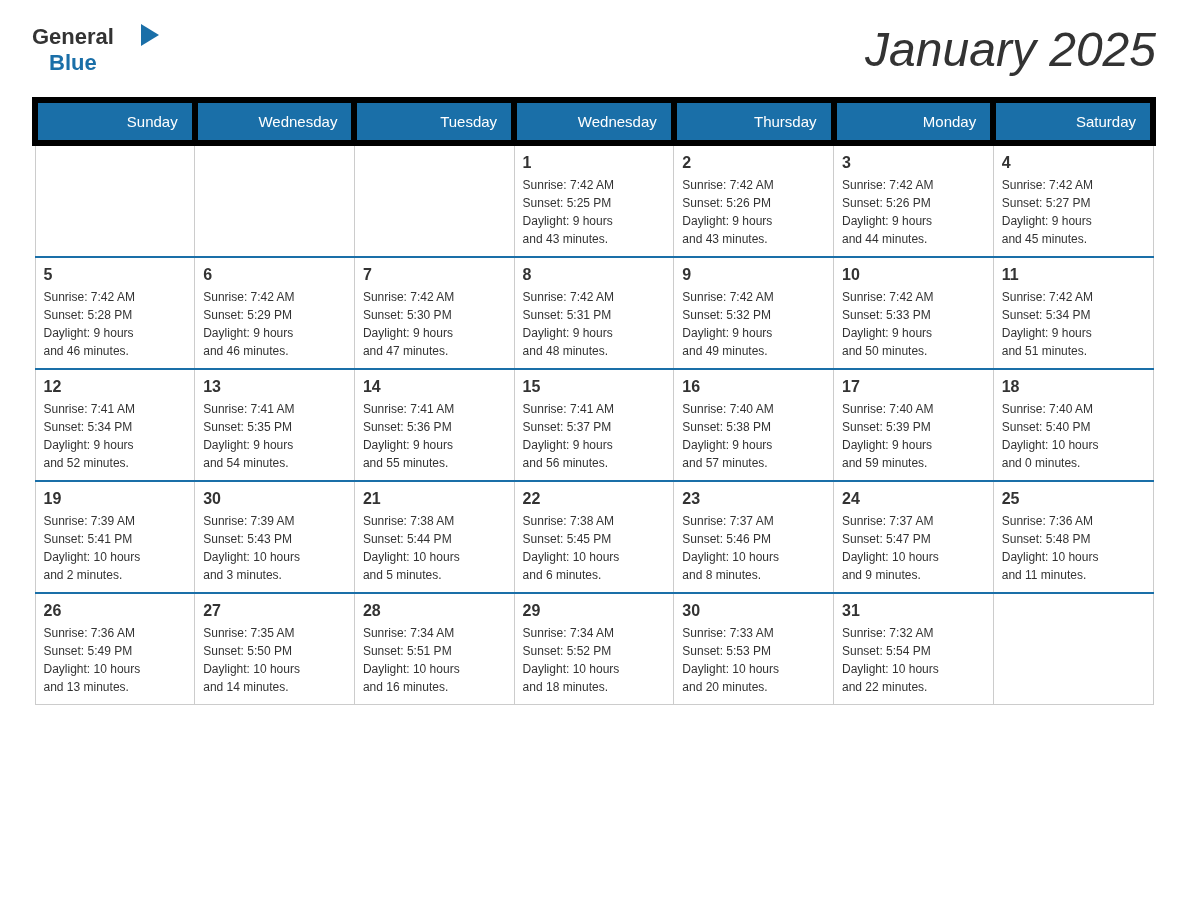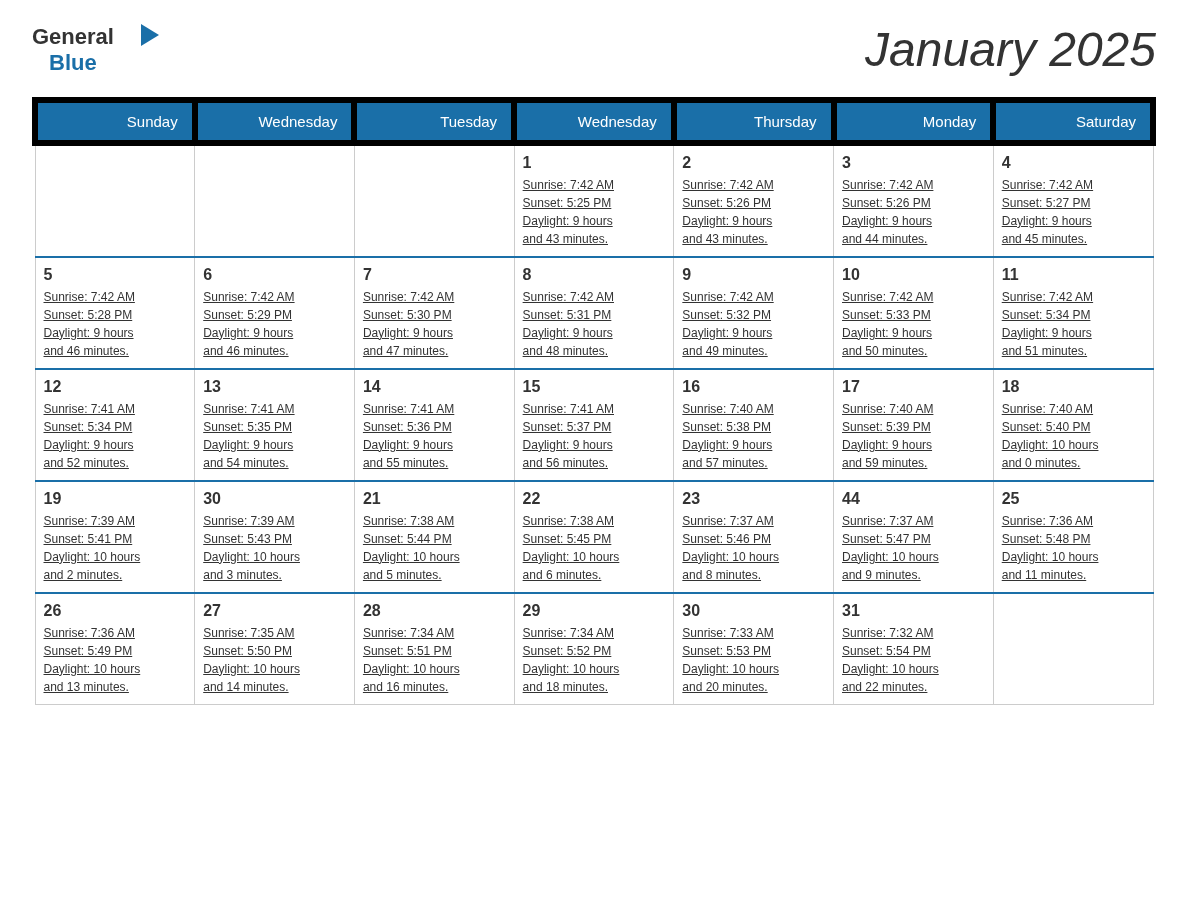--- a/index.html
+++ b/index.html
@@ -78,21 +78,20 @@
     .day-number {
       font-size: 16px;
       font-weight: bold;
       color: #333;
       margin-bottom: 4px;
     }
     .day-info {
       font-size: 12px;
       color: #333;
       line-height: 1.5;
-      text-decoration: underline;
     }
   </style>
 </head>
 <body>
 
 <div class="header">
   <div class="logo-wrapper">
     <div class="logo-top-row">
       <span class="logo-text-general">General</span>
       <div style="display:inline-block; margin-left:3px; vertical-align:middle;">
@@ -288,21 +287,21 @@
 and 6 minutes.</div>
         </td>
         <td>
           <div class="day-number">23</div>
           <div class="day-info" style="white-space: pre-line;">Sunrise: 7:37 AM
 Sunset: 5:46 PM
 Daylight: 10 hours
 and 8 minutes.</div>
         </td>
         <td>
-          <div class="day-number">44</div>
+          <div class="day-number">24</div>
           <div class="day-info" style="white-space: pre-line;">Sunrise: 7:37 AM
 Sunset: 5:47 PM
 Daylight: 10 hours
 and 9 minutes.</div>
         </td>
         <td>
           <div class="day-number">25</div>
           <div class="day-info" style="white-space: pre-line;">Sunrise: 7:36 AM
 Sunset: 5:48 PM
 Daylight: 10 hours

